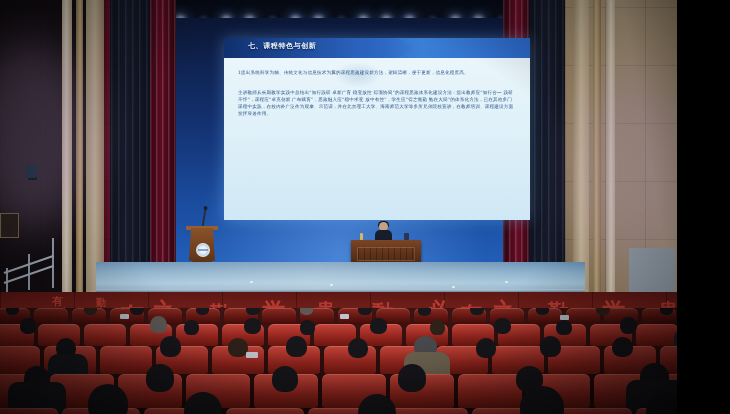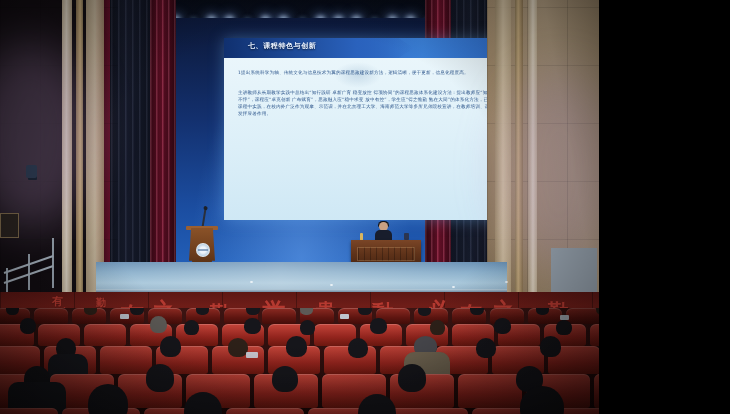--- a/index.html
+++ b/index.html
@@ -1,19 +1,19 @@
 <!DOCTYPE html>
 <html><head>
 <meta charset="utf-8">
 <style>
   html,body{margin:0;padding:0;background:#000;}
   body{font-family:"DejaVu Sans","Liberation Sans",sans-serif;}
 
   #scene{
-    position:relative;width:599px;height:414px;overflow:hidden;
+    position:relative;width:677px;height:414px;overflow:hidden;
     background:#120d12;
   }
 
   
   .wall{position:absolute;top:0;bottom:0;}
   .wall-left{left:0;width:118px;
     background:linear-gradient(100deg,#b6a храм 0%,#000 0%),
       linear-gradient(175deg,#a79274 0%,#b5a084 28%,#9c8768 62%,#7e6c53 100%);
   }
   .wall-left::after,.wall-right::after{

